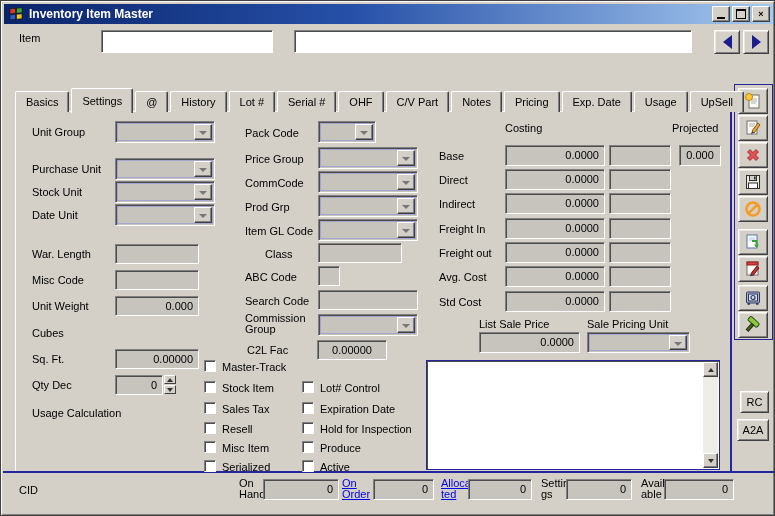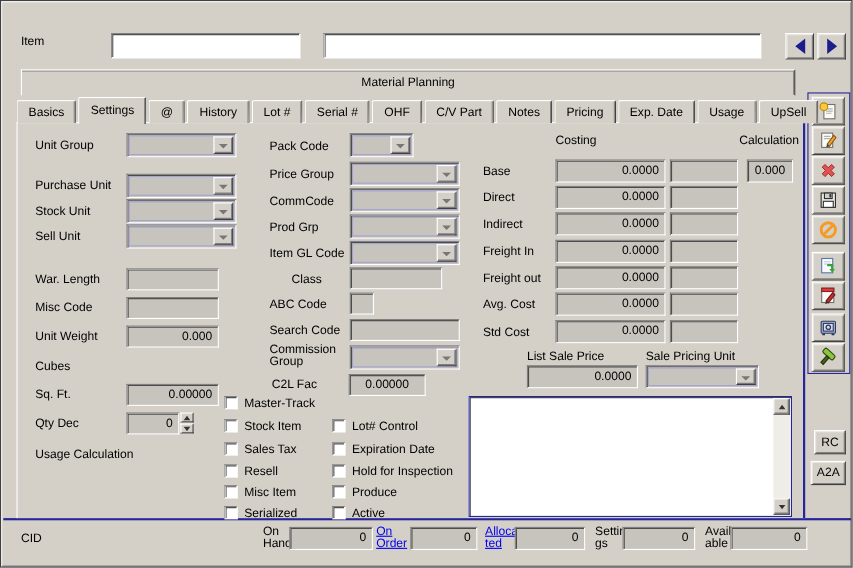--- a/index.html
+++ b/index.html
@@ -71,34 +71,55 @@
   .link{color:#0000ee;text-decoration:underline;cursor:pointer;}
   .wrap2{white-space:normal;line-height:11px;}
   .brk{white-space:normal;word-break:break-all;line-height:11px;}
   svg{display:block;}
 </style>
 </head>
 <body>
 
 <div class="window">
 
+  <div class="titlebar">
+    <span>
+      <svg width="16" height="16" viewBox="0 0 16 16">
+        <g transform="skewY(-5)">
+          <rect x="2" y="3" width="5.5" height="5" fill="#d63b27" stroke="#101010" stroke-width="0.6"></rect>
+          <rect x="8.5" y="3" width="5.5" height="5" fill="#3daa38" stroke="#101010" stroke-width="0.6"></rect>
+          <rect x="2" y="9" width="5.5" height="5" fill="#2a5bd7" stroke="#101010" stroke-width="0.6"></rect>
+          <rect x="8.5" y="9" width="5.5" height="5" fill="#efc31b" stroke="#101010" stroke-width="0.6"></rect>
+        </g>
+      </svg>
+    </span>
+    <span class="title-text">Inventory Item Master</span>
+    <div class="tb-buttons">
+      <div class="tb-btn">
+          <div class="glyph-min"></div>
+        </div>
+      <div class="tb-btn">
+          <div class="glyph-max"></div>
+        </div>
+      <div class="tb-btn">
+          <span>×</span>
+        </div>
+    </div>
+  </div>
 
   <div class="lbl" style="left:18px;top:31px;">Item</div>
   <div class="fld white" style="left:100px;top:29px;width:172px;height:23px;padding:4px 4px 0 4px;"></div>
   <div class="fld white" style="left:293px;top:29px;width:398px;height:23px;padding:4px 4px 0 4px;"></div>
   <div class="btn3d" style="left:713px;top:29px;width:26px;height:24px;">
       <div class="tri-l"></div>
     </div>
   <div class="btn3d" style="left:742px;top:29px;width:26px;height:24px;">
       <div class="tri-r"></div>
     </div>
 
-  <div class="group-tab">
-      <span>Material Planning</span>
-    </div>
   <div class="tabrow">
     <div class="tab">
         <span>Basics</span>
       </div>
     <div class="tab active">
         <span>Settings</span>
       </div>
     <div class="tab">
         <span>@</span>
       </div>
@@ -156,21 +177,21 @@
 
     <div class="lbl" style="left:16px;top:74px;">Stock Unit</div>
     <div class="combo" style="left:99px;top:69px;width:100px;height:22px;">
         <div class="inner"></div>
         <span class="val"></span>
         <div class="cbtn">
           <div class="arr"></div>
         </div>
       </div>
 
-    <div class="lbl" style="left:16px;top:97px;">Sell Unit</div>
+    <div class="lbl" style="left:16px;top:97px;">Date Unit</div>
     <div class="combo" style="left:99px;top:92px;width:100px;height:22px;">
         <div class="inner"></div>
         <span class="val"></span>
         <div class="cbtn">
           <div class="arr"></div>
         </div>
       </div>
 
     <div class="lbl" style="left:16px;top:136px;">War. Length</div>
     <div class="fld" style="left:99px;top:132px;width:84px;height:20px;"></div>
@@ -283,21 +304,21 @@
     <div class="cb" style="left:286px;top:290px;"></div>
     <div class="lbl" style="left:304px;top:291px;">Expiration Date</div>
     <div class="cb" style="left:286px;top:310px;"></div>
     <div class="lbl" style="left:304px;top:311px;">Hold for Inspection</div>
     <div class="cb" style="left:286px;top:329px;"></div>
     <div class="lbl" style="left:304px;top:330px;">Produce</div>
     <div class="cb" style="left:286px;top:348px;"></div>
     <div class="lbl" style="left:304px;top:349px;">Active</div>
 
     <div class="lbl" style="left:489px;top:10px;">Costing</div>
-    <div class="lbl" style="left:656px;top:10px;">Calculation</div>
+    <div class="lbl" style="left:656px;top:10px;">Projected</div>
     <div class="fld num" style="left:663px;top:33px;width:42px;height:21px;text-align:center;padding-right:0;">0.000</div>
 
     <div class="lbl" style="left:423px;top:38px;">Base</div>
     <div class="fld num" style="left:489px;top:33px;width:100px;height:21px;">0.0000</div>
     <div class="fld" style="left:593px;top:33px;width:62px;height:21px;"></div>
 
     <div class="lbl" style="left:423px;top:62px;">Direct</div>
     <div class="fld num" style="left:489px;top:57px;width:100px;height:21px;">0.0000</div>
     <div class="fld" style="left:593px;top:57px;width:62px;height:21px;"></div>
 

